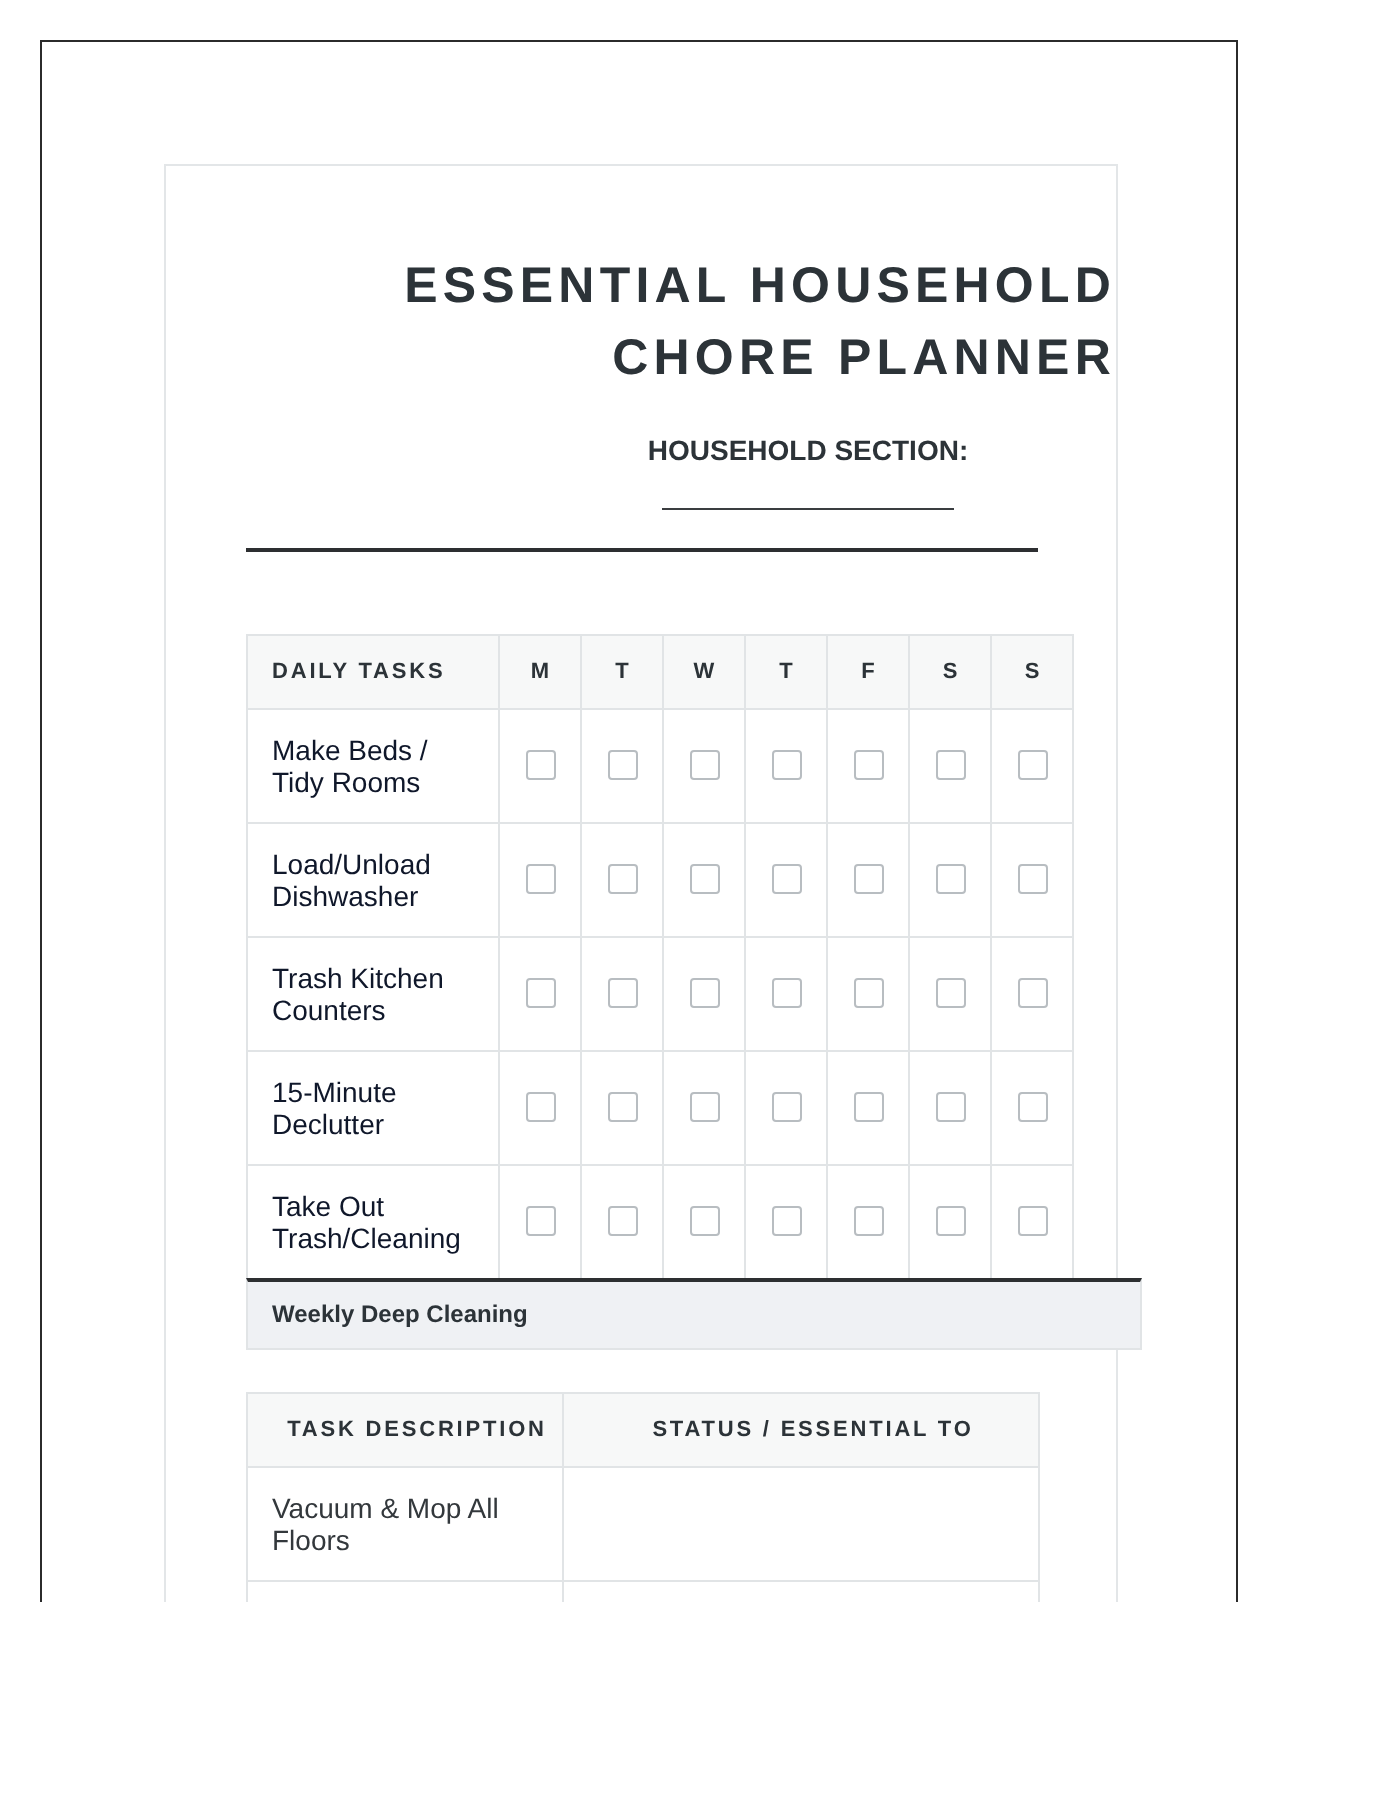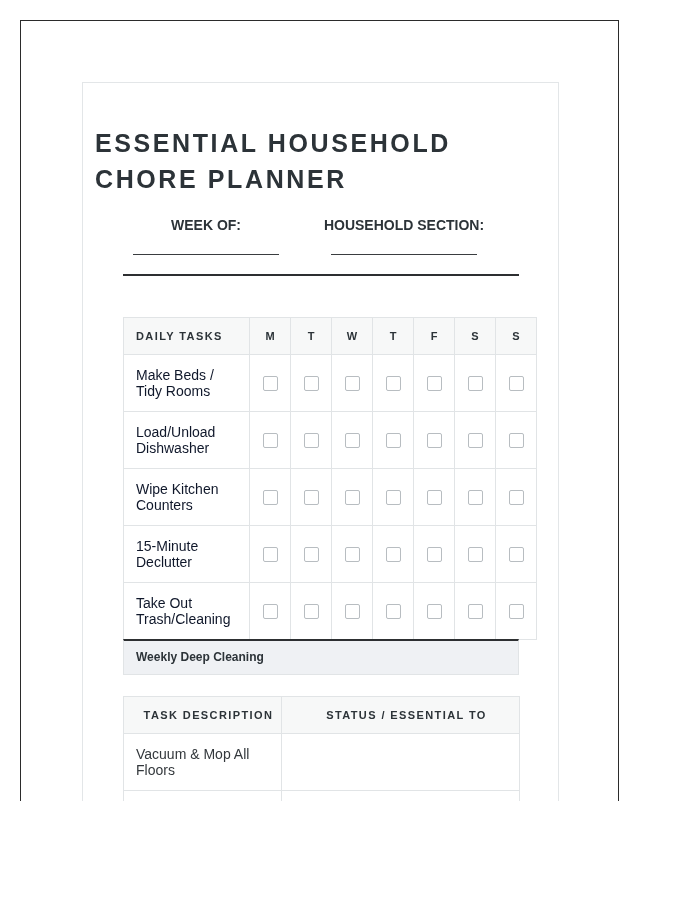--- a/index.html
+++ b/index.html
@@ -30,24 +30,24 @@
       left: 61px;
       top: 61px;
       width: 477px;
       height: 900px;
       border: 1px solid #e3e6e8;
       box-sizing: border-box;
       background: #fff;
     }
     .title {
       position: absolute;
-      left: 12px;
+      left: 0;
       top: 42px;
       width: 100%;
-      text-align: left;
+      text-align: right;
       font-weight: bold;
       font-size: 25px;
       letter-spacing: 2.6px;
       line-height: 36px;
       color: #2c3338;
       margin: 0;
     }
     .meta-field {
       position: absolute;
       top: 133px;
@@ -123,21 +123,21 @@
       border-radius: 2px;
       box-sizing: border-box;
       background: #fff;
       vertical-align: middle;
       cursor: pointer;
     }
     .section-bar {
       position: absolute;
       left: 40px;
       top: 556px;
-      width: 396px;
+      width: 448px;
       height: 36px;
       background: #eff1f4;
       border-top: 2px solid #2d2f31;
       border-bottom: 1px solid #e1e4e6;
       border-left: 1px solid #e1e4e6;
       border-right: 1px solid #e1e4e6;
       box-sizing: border-box;
       font-size: 12px;
       font-weight: bold;
       color: #2c3338;
@@ -172,24 +172,20 @@
 <body>
 
 <div class="viewport">
   <div class="card">
 
     <h1 class="title">
       <span>ESSENTIAL HOUSEHOLD</span><br>
       <span>CHORE PLANNER</span>
     </h1>
 
-    <div class="meta-field" style="left:50px; width:146px;">
-      <div class="meta-label">WEEK OF:</div>
-      <div class="meta-line"></div>
-    </div>
 
     <div class="meta-field" style="left:248px; width:146px;">
       <div class="meta-label" style="margin-left:-30px; margin-right:-30px;">HOUSEHOLD SECTION:</div>
       <div class="meta-line"></div>
     </div>
 
     <div class="rule"></div>
 
     <table class="daily">
       <colgroup>
@@ -229,21 +225,21 @@
           <td class="task-name">Load/Unload Dishwasher</td>
           <td class="check-cell"><span class="checkbox"></span></td>
           <td class="check-cell"><span class="checkbox"></span></td>
           <td class="check-cell"><span class="checkbox"></span></td>
           <td class="check-cell"><span class="checkbox"></span></td>
           <td class="check-cell"><span class="checkbox"></span></td>
           <td class="check-cell"><span class="checkbox"></span></td>
           <td class="check-cell"><span class="checkbox"></span></td>
         </tr>
         <tr>
-          <td class="task-name">Wipe Kitchen Counters</td>
+          <td class="task-name">Trash Kitchen Counters</td>
           <td class="check-cell"><span class="checkbox"></span></td>
           <td class="check-cell"><span class="checkbox"></span></td>
           <td class="check-cell"><span class="checkbox"></span></td>
           <td class="check-cell"><span class="checkbox"></span></td>
           <td class="check-cell"><span class="checkbox"></span></td>
           <td class="check-cell"><span class="checkbox"></span></td>
           <td class="check-cell"><span class="checkbox"></span></td>
         </tr>
         <tr>
           <td class="task-name">15-Minute Declutter</td>

